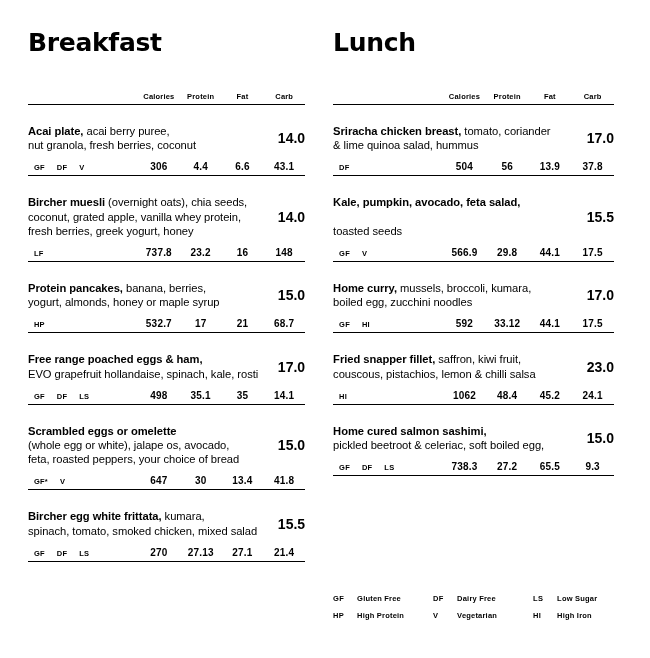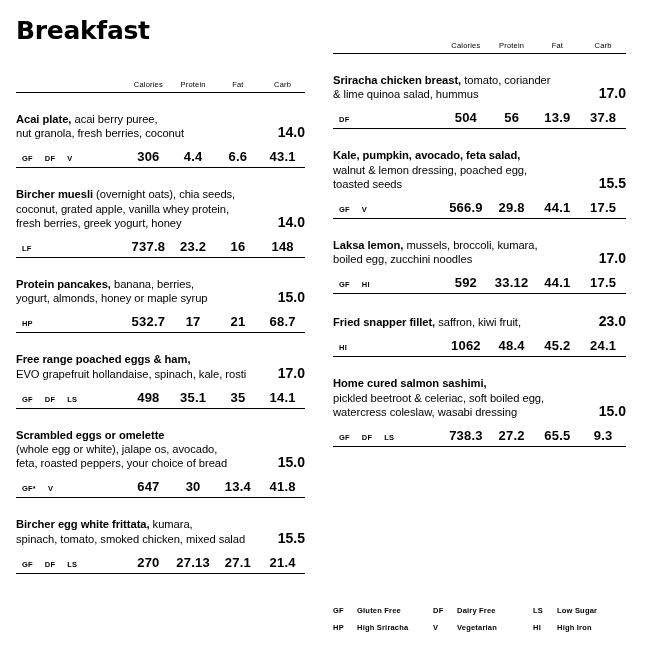--- a/index.html
+++ b/index.html
@@ -14,21 +14,21 @@
     font-family: "Liberation Sans", sans-serif;
     color: #000000;
     overflow: hidden;
     position: relative;
   }
 
   .menu-page {
     display: flex;
     width: 650px;
     height: 658px;
-    padding: 4px;
+    padding: 16px;
   }
 
   .column {
     width: 325px;
     position: relative;
     padding: 0 20px 0 12px;
   }
   .column.right {
     padding: 0 20px 0 8px;
   }
@@ -50,37 +50,37 @@
     align-items: baseline;
   }
 
   .col-head {
     margin-top: 37px;
     border-bottom: 1.6px solid #000;
     padding-bottom: 3px;
   }
   .col-head .ch {
     font-size: 7.5px;
-    font-weight: normal;
+    font-weight: bold;
     letter-spacing: 0.2px;
     text-align: center;
   }
   .col-head .spacer { }
 
   .items {
     margin-top: 0;
   }
 
   .item {
     padding-top: 19px;
   }
 
   .item-head {
     display: flex;
-    align-items: flex-end;
+    align-items: center;
     justify-content: space-between;
     gap: 8px;
   }
 
   .item-desc {
     font-size: 11.2px;
     line-height: 14.2px;
     letter-spacing: -0.05px;
     max-width: 252px;
   }
@@ -104,21 +104,21 @@
   }
   .item-nutri .tags {
     font-size: 7.5px;
     font-weight: bold;
     letter-spacing: 0.2px;
     padding-left: 6px;
     white-space: nowrap;
   }
   .item-nutri .tags span { margin-right: 12px; }
   .item-nutri .val {
-    font-size: 13px;
+    font-size: 10px;
     font-weight: bold;
     letter-spacing: 0.2px;
     text-align: center;
   }
 
   
   .legend {
     position: absolute;
     left: 8px;
     bottom: 22px;
@@ -230,20 +230,21 @@
             <div class="val">270</div>
             <div class="val">27.13</div>
             <div class="val">27.1</div>
             <div class="val">21.4</div>
           </div>
         </div>
       </div>
   </div>
 
   <div class="column right">
+    <h1 class="section-title">Lunch</h1>
 
     <div class="nutri-grid col-head">
       <div class="spacer"></div>
       <div class="ch">Calories</div>
       <div class="ch">Protein</div>
       <div class="ch">Fat</div>
       <div class="ch">Carb</div>
     </div>
 
     <div class="items" id="items-1">
@@ -255,60 +256,60 @@
           <div class="nutri-grid item-nutri">
             <div class="tags"><span>DF</span></div>
             <div class="val">504</div>
             <div class="val">56</div>
             <div class="val">13.9</div>
             <div class="val">37.8</div>
           </div>
         </div>
         <div class="item">
           <div class="item-head">
-            <div class="item-desc"><span class="item-name">Kale, pumpkin, avocado, feta salad,</span><br><span>walnut &amp; lemon dressing, poached egg,</span><br><span>toasted seeds</span></div>
+            <div class="item-desc"><span class="item-name">Kale, pumpkin, avocado, feta salad,</span><br><br><span>toasted seeds</span></div>
             <div class="item-price">15.5</div>
           </div>
           <div class="nutri-grid item-nutri">
             <div class="tags"><span>GF</span><span>V</span></div>
             <div class="val">566.9</div>
             <div class="val">29.8</div>
             <div class="val">44.1</div>
             <div class="val">17.5</div>
           </div>
         </div>
         <div class="item">
           <div class="item-head">
-            <div class="item-desc"><span class="item-name">Laksa lemon,</span> mussels, broccoli, kumara,<br><span>boiled egg, zucchini noodles</span></div>
+            <div class="item-desc"><span class="item-name">Home curry,</span> mussels, broccoli, kumara,<br><span>boiled egg, zucchini noodles</span></div>
             <div class="item-price">17.0</div>
           </div>
           <div class="nutri-grid item-nutri">
             <div class="tags"><span>GF</span><span>HI</span></div>
             <div class="val">592</div>
             <div class="val">33.12</div>
             <div class="val">44.1</div>
             <div class="val">17.5</div>
           </div>
         </div>
         <div class="item">
           <div class="item-head">
-            <div class="item-desc"><span class="item-name">Fried snapper fillet,</span> saffron, kiwi fruit,<br></div>
+            <div class="item-desc"><span class="item-name">Fried snapper fillet,</span> saffron, kiwi fruit,<br><span>couscous, pistachios, lemon &amp; chilli salsa</span></div>
             <div class="item-price">23.0</div>
           </div>
           <div class="nutri-grid item-nutri">
             <div class="tags"><span>HI</span></div>
             <div class="val">1062</div>
             <div class="val">48.4</div>
             <div class="val">45.2</div>
             <div class="val">24.1</div>
           </div>
         </div>
         <div class="item">
           <div class="item-head">
-            <div class="item-desc"><span class="item-name">Home cured salmon sashimi,</span><br><span>pickled beetroot &amp; celeriac, soft boiled egg,</span><br><span>watercress coleslaw, wasabi dressing</span></div>
+            <div class="item-desc"><span class="item-name">Home cured salmon sashimi,</span><br><span>pickled beetroot &amp; celeriac, soft boiled egg,</span><br></div>
             <div class="item-price">15.0</div>
           </div>
           <div class="nutri-grid item-nutri">
             <div class="tags"><span>GF</span><span>DF</span><span>LS</span></div>
             <div class="val">738.3</div>
             <div class="val">27.2</div>
             <div class="val">65.5</div>
             <div class="val">9.3</div>
           </div>
         </div>
@@ -322,21 +323,21 @@
         <div class="le">
           <span class="code">DF</span>
           <span>Dairy Free</span>
         </div>
         <div class="le">
           <span class="code">LS</span>
           <span>Low Sugar</span>
         </div>
         <div class="le">
           <span class="code">HP</span>
-          <span>High Sriracha</span>
+          <span>High Protein</span>
         </div>
         <div class="le">
           <span class="code">V</span>
           <span>Vegetarian</span>
         </div>
         <div class="le">
           <span class="code">HI</span>
           <span>High Iron</span>
         </div>
       </div>

